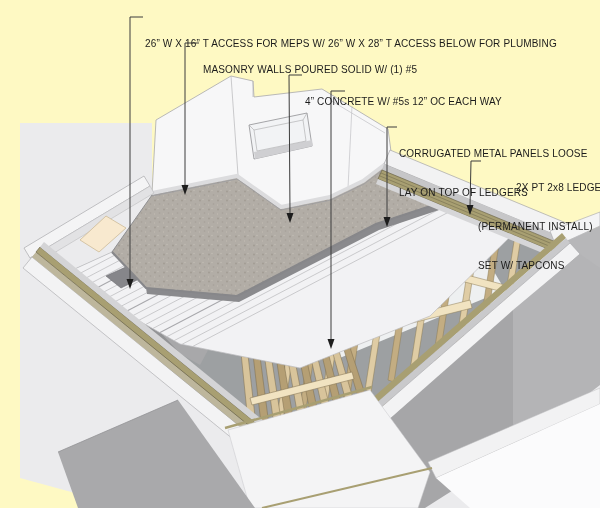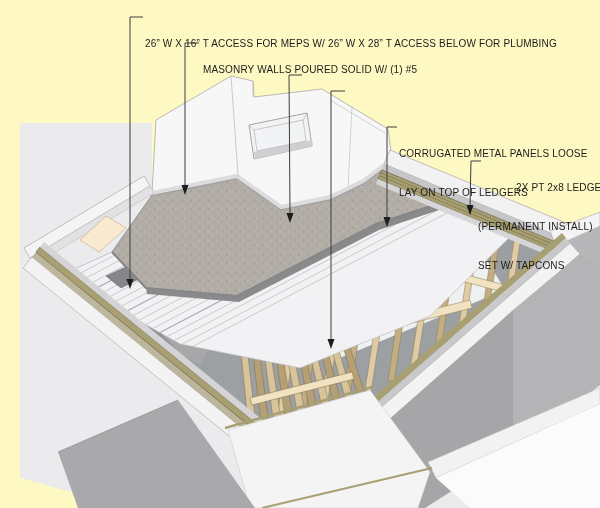--- a/index.html
+++ b/index.html
@@ -192,20 +192,23 @@
     <polygon points="466.5,205 473.5,205 470,215"></polygon>
   </g>
 </svg>
 
 <div class="ann" style="left:145px;top:11px">
   <div class="l">26” W X 16” T ACCESS FOR MEPS W/ 26” W X 28” T ACCESS BELOW FOR PLUMBING</div>
 </div>
 <div class="ann" style="left:203px;top:37px">
   <div class="l">MASONRY WALLS POURED SOLID W/ (1) #5</div>
 </div>
+<div class="ann" style="left:305px;top:69px">
+  <div class="l">4” CONCRETE W/ #5s 12” OC EACH WAY</div>
+</div>
 <div class="ann" style="left:348px;top:85px">
 </div>
 <div class="ann" style="left:399px;top:121px">
   <div class="l">CORRUGATED METAL PANELS LOOSE</div>
   <div class="l">LAY ON TOP OF LEDGERS</div>
 </div>
 <div class="ann" style="left:478px;top:155px">
   <div class="l ind">2X PT 2x8 LEDGER</div>
   <div class="l">(PERMANENT INSTALL)</div>
   <div class="l">SET W/ TAPCONS</div>

